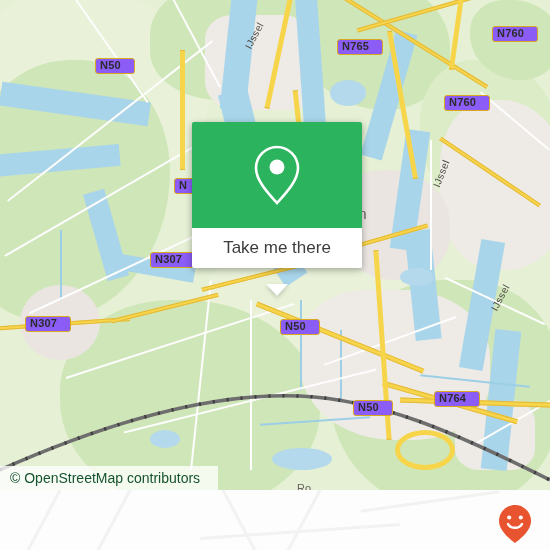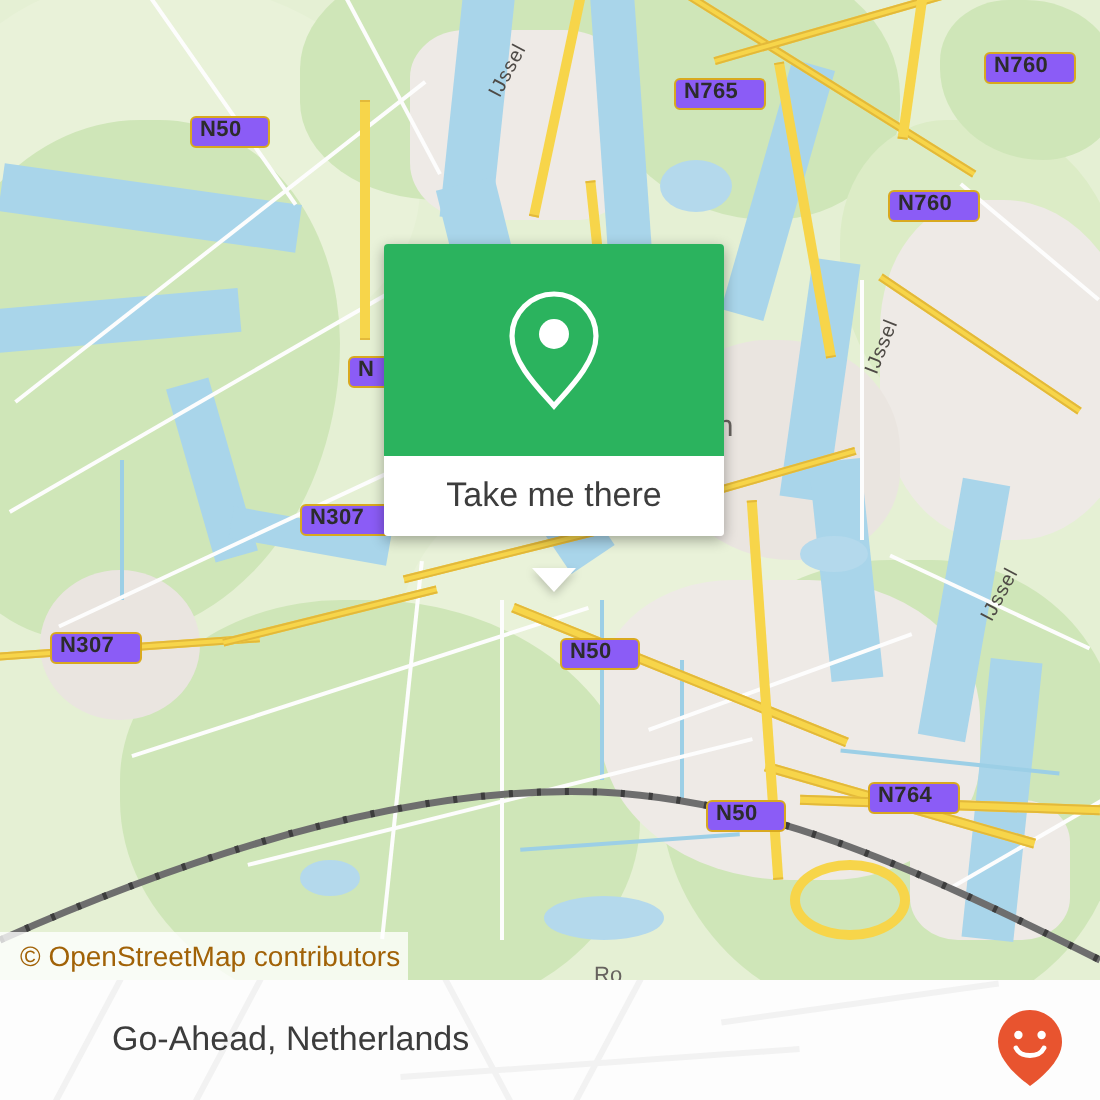--- a/index.html
+++ b/index.html
@@ -50,21 +50,21 @@
             display:flex;align-items:center;justify-content:center;}
   .card-bottom{height:40px;background:#ffffff;border-radius:0 0 2px 2px;
                display:flex;align-items:center;justify-content:center;}
   .card-label{color:#3d3d3d;font-size:17px;}
   .card-tip{position:absolute;left:50%;top:162px;margin-left:-11px;width:0;height:0;
             border-left:11px solid transparent;border-right:11px solid transparent;
             border-top:12px solid #ffffff;filter:drop-shadow(0 2px 2px rgba(0,0,0,.2));}
 
   
   .attrib{position:absolute;left:0;top:466px;background:rgba(255,255,255,.78);
-          padding:4px 4px 5px 10px;color:#a16207;font-size:14px;white-space:nowrap;}
+          padding:4px 18px 5px 10px;color:#14532d;font-size:14px;white-space:nowrap;}
 
   
   .footer{position:absolute;left:0;top:490px;width:550px;height:60px;background:#fdfdfd;overflow:hidden;}
   .footer-streak{position:absolute;background:#f2f2f2;}
   .footer-title{position:absolute;left:56px;top:20px;color:#3c3c3c;font-size:17px;white-space:nowrap;}
   .brand{position:absolute;right:18px;top:14px;display:flex;align-items:center;gap:3px;}
   .brand-word{color:#111;font-size:30px;font-weight:bold;letter-spacing:-1px;line-height:30px;}
 </style>
 </head>
 <body>
@@ -208,21 +208,20 @@
   </div>
 
   <div class="footer">
     <div class="footer-streak" style="left:40px;top:-20px;width:3px;height:110px;transform:rotate(28deg);"></div>
     <div class="footer-streak" style="left:110px;top:-20px;width:3px;height:110px;transform:rotate(28deg);"></div>
     <div class="footer-streak" style="left:240px;top:-20px;width:3px;height:110px;transform:rotate(-28deg);"></div>
     <div class="footer-streak" style="left:300px;top:-20px;width:3px;height:110px;transform:rotate(28deg);"></div>
     <div class="footer-streak" style="left:360px;top:10px;width:140px;height:3px;transform:rotate(-8deg);"></div>
     <div class="footer-streak" style="left:200px;top:40px;width:200px;height:3px;transform:rotate(-4deg);"></div>
 
-    <div class="footer-title">Go-Ahead, Netherlands</div>
 
     <div class="brand">
       <svg width="34" height="40" viewBox="0 0 34 40">
         <path d="M17 1 C 8.2 1, 1 8.2, 1 17 C 1 27, 13 36, 17 39 C 21 36, 33 27, 33 17 C 33 8.2, 25.8 1, 17 1 Z" fill="#e8542f"></path>
         <circle cx="11.2" cy="13.5" r="2.1" fill="#ffffff"></circle>
         <circle cx="22.8" cy="13.5" r="2.1" fill="#ffffff"></circle>
         <path d="M10 20 C 12.5 25, 21.5 25, 24 20" fill="none" stroke="#ffffff" stroke-width="2.4" stroke-linecap="round"></path>
       </svg>
     </div>
   </div>

